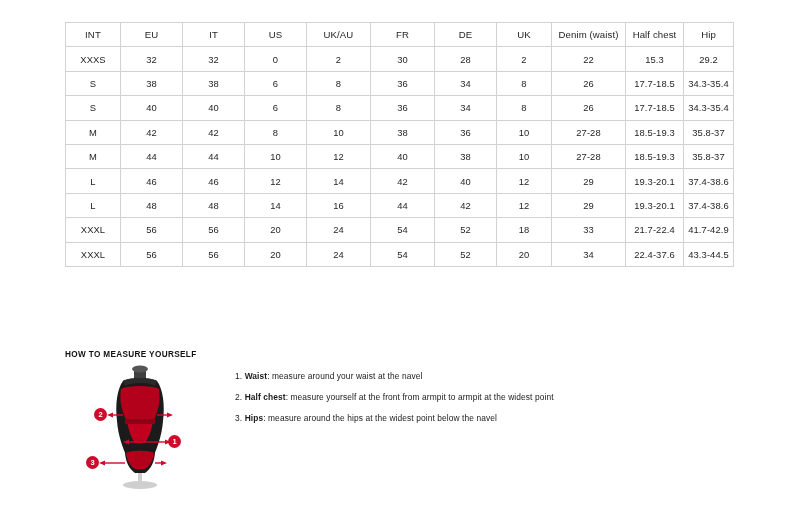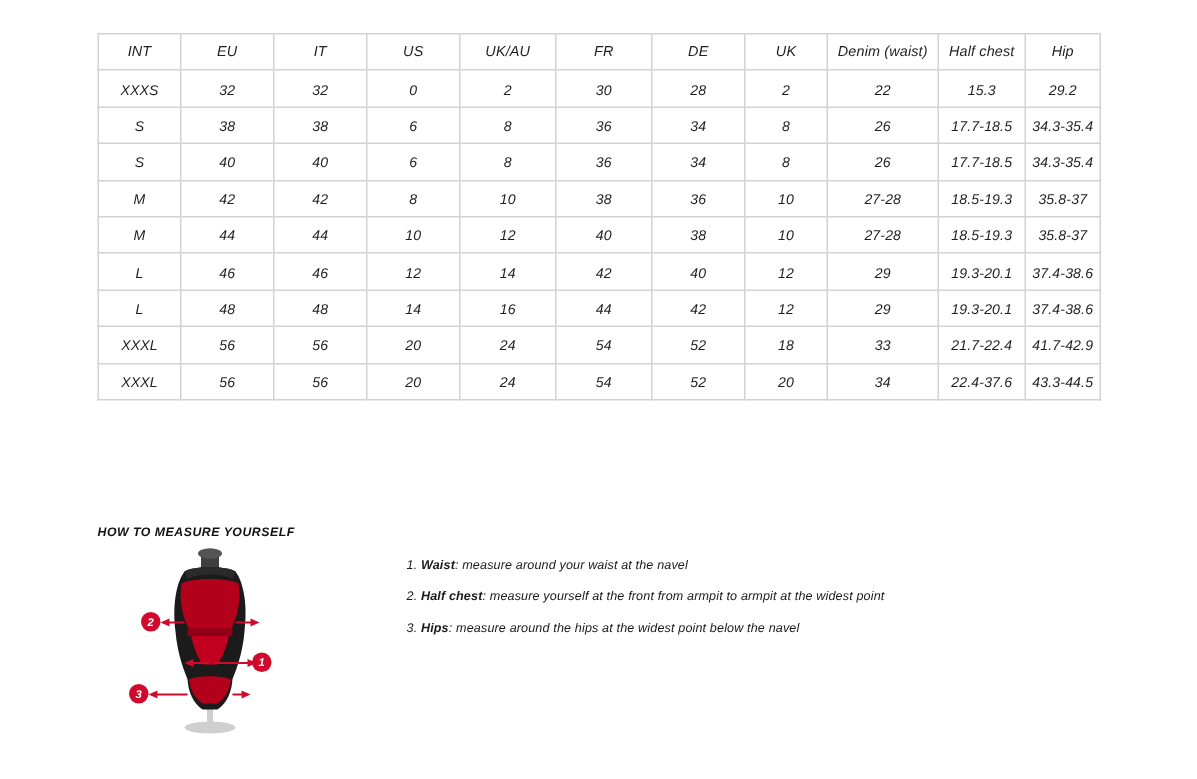--- a/index.html
+++ b/index.html
@@ -10,21 +10,20 @@
     height: 519px;
     background: #ffffff;
     font-family: "Liberation Sans", sans-serif;
     color: #1a1a1a;
   }
   #page {
     position: relative;
     width: 798px;
     height: 519px;
     overflow: hidden;
-    font-style: italic;
   }
   
   .table-wrap {
     position: absolute;
     left: 65px;
     top: 22px;
     width: 668px;
   }
   table.size-table {
     border-collapse: collapse;
@@ -86,21 +85,20 @@
   .steps {
     margin-left: 20px;
     padding-top: 12px;
   }
   .step {
     font-size: 8.4px;
     color: #1a1a1a;
     margin-bottom: 11px;
     line-height: 1.2;
     letter-spacing: 0.1px;
-    margin-left: 36px;
   }
   .step b { font-weight: bold; }
   .bullet {
     position: absolute;
     width: 13px;
     height: 13px;
     border-radius: 50%;
     background: #cf0a2c;
     color: #ffffff;
     font-size: 7.5px;

